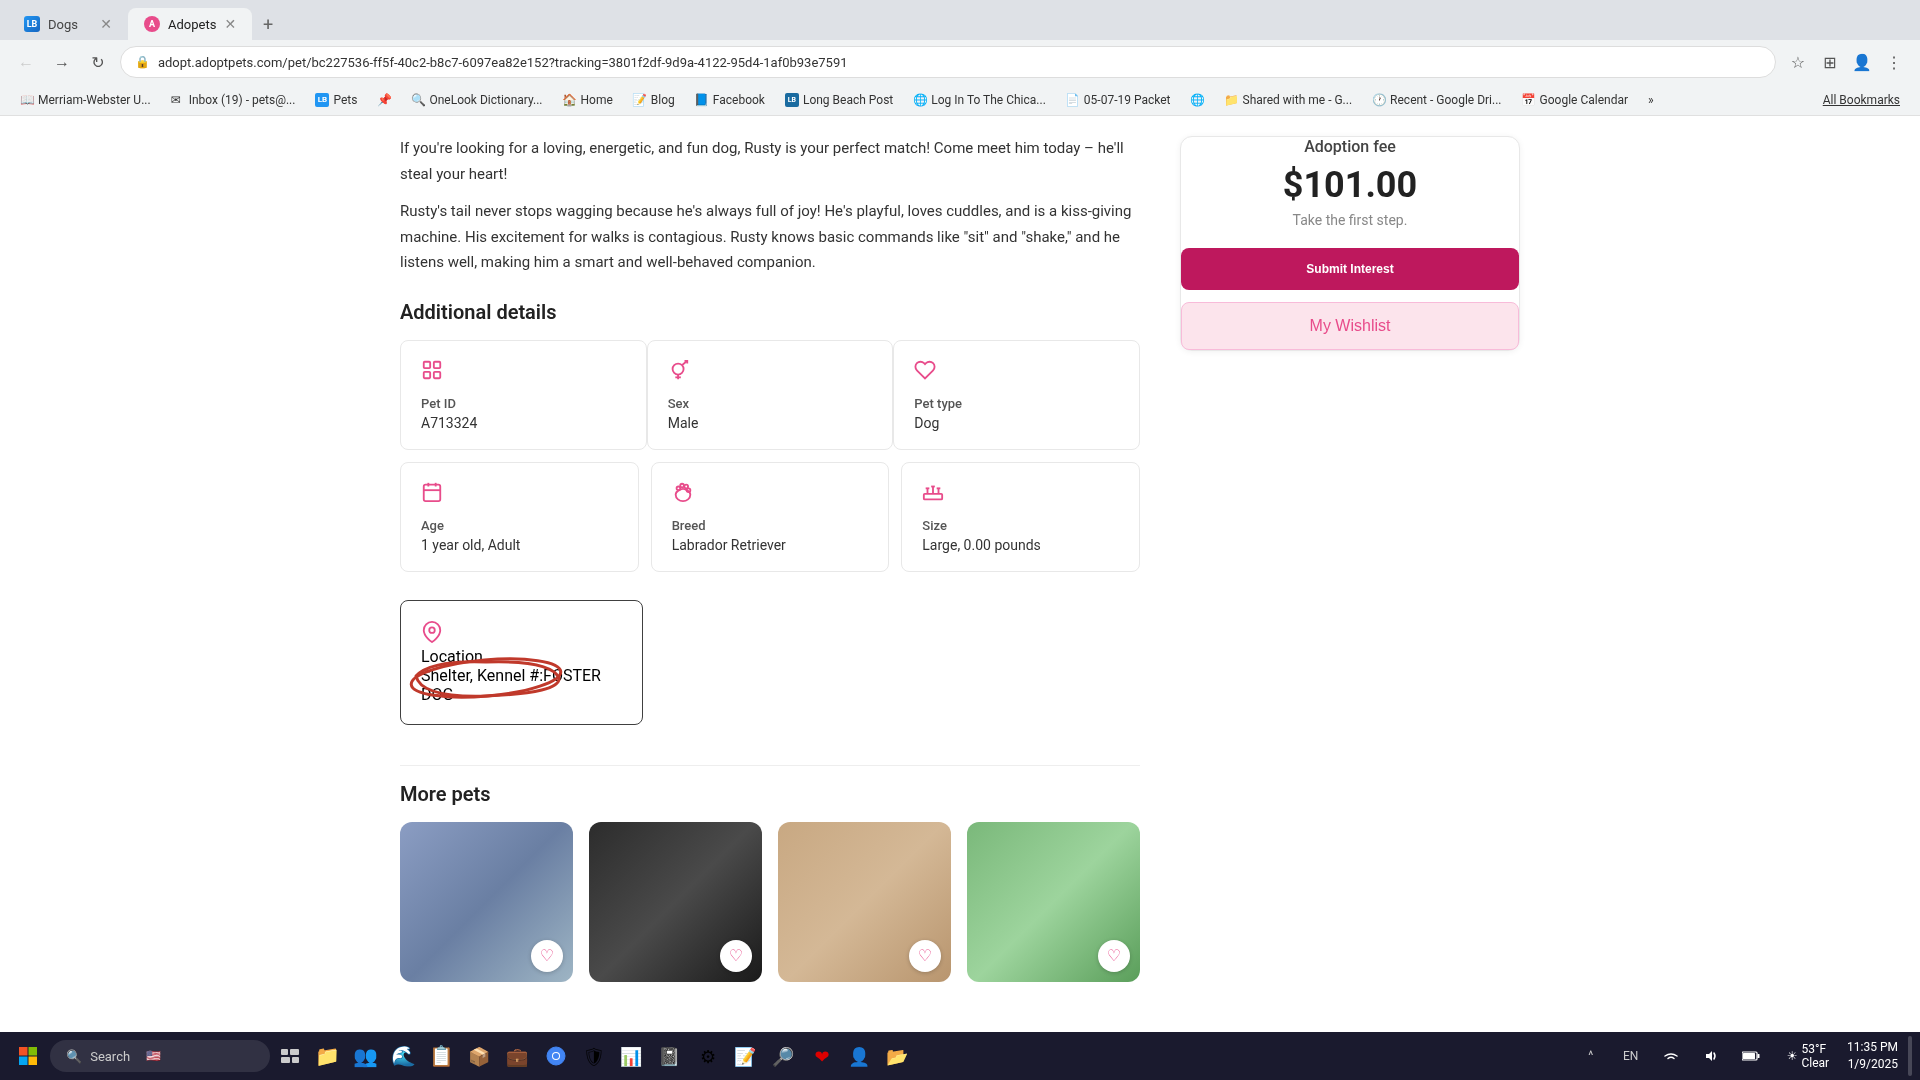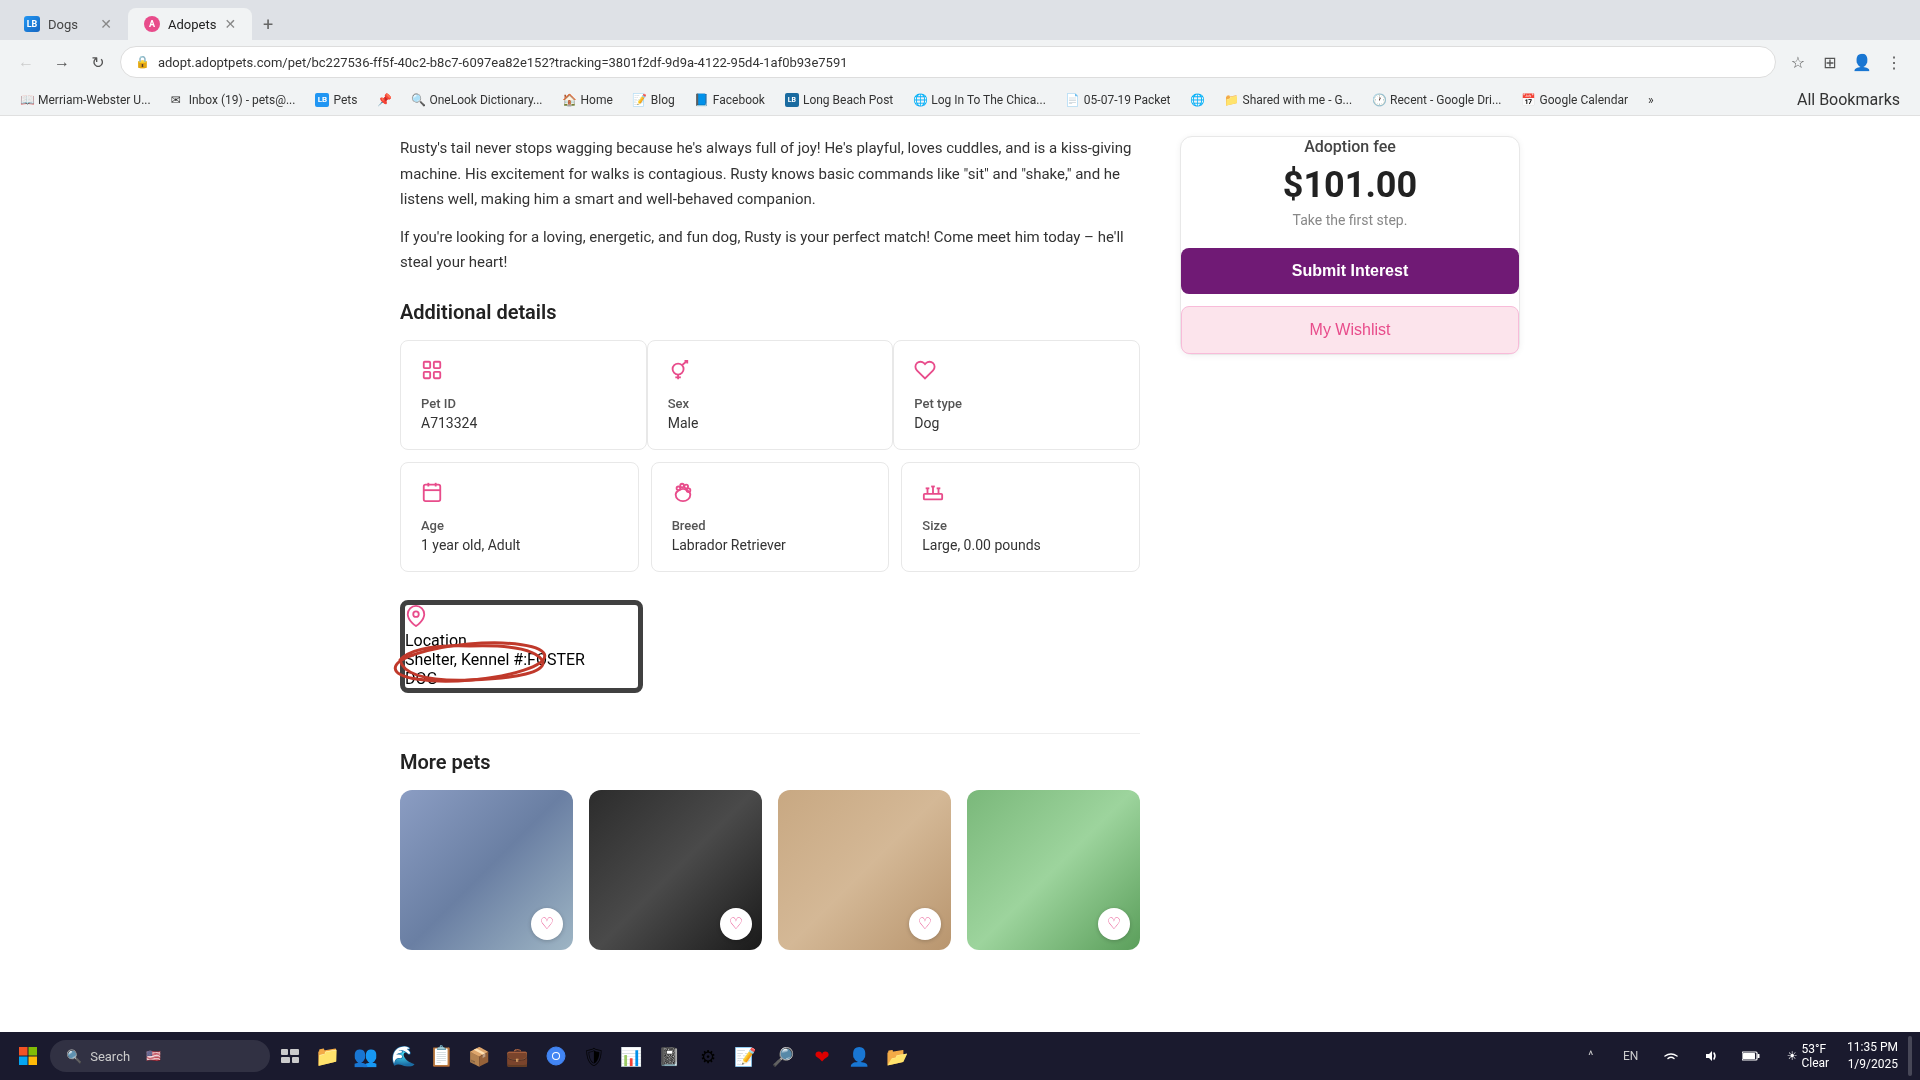--- a/index.html
+++ b/index.html
@@ -17,46 +17,46 @@
     .nav-btn { width: 28px; height: 28px; display: flex; align-items: center; justify-content: center; border-radius: 50%; cursor: pointer; color: #555; font-size: 16px; border: none; background: none; }
     .nav-btn.disabled { color: #ccc; cursor: default; }
     .address-bar { flex: 1; background: #fff; border-radius: 20px; height: 32px; display: flex; align-items: center; padding: 0 14px; font-size: 13px; color: #333; border: 1px solid #ddd; gap: 8px; }
     .address-bar .lock-icon { color: #555; font-size: 12px; }
     .address-text { flex: 1; font-size: 13px; color: #333; }
     .nav-actions { display: flex; gap: 4px; }
 
     .bookmarks-bar { display: flex; align-items: center; padding: 2px 12px; gap: 4px; background: #f1f3f4; border-bottom: 1px solid #e0e0e0; height: 32px; overflow: hidden; }
     .bookmark-item { display: flex; align-items: center; gap: 4px; padding: 2px 8px; border-radius: 4px; font-size: 12px; color: #333; cursor: pointer; white-space: nowrap; }
     .bookmark-favicon { width: 14px; height: 14px; font-size: 12px; }
-    .bookmark-all { margin-left: auto; font-size: 16px; color: #333; cursor: pointer; padding: 2px 8px; border-radius: 4px; }
+    .bookmark-all { margin-left: auto; font-size: 12px; color: #333; cursor: pointer; padding: 2px 8px; border-radius: 4px; text-decoration: underline; }
 
     
     .page-content { background: #fff; padding: 0; overflow-y: auto; height: calc(1080px - 40px - 44px - 32px - 40px); }
 
     .main-container { max-width: 1200px; margin: 0 auto; padding: 20px 40px; display: grid; grid-template-columns: 1fr 340px; gap: 40px; }
 
     .content-area { }
 
     
     .description { font-size: 15px; color: #333; line-height: 1.7; margin-bottom: 24px; }
     .description p { margin-bottom: 12px; }
 
     
     .section-title { font-size: 20px; font-weight: 600; color: #222; margin-bottom: 16px; }
 
     
-    .location-card { border: 5px solid #404040; border-radius: 8px; background: #fff; position: relative; }
+    .location-card { border: 1px solid #404040; border-radius: 8px; padding: 20px; background: #fff; position: relative; }
 
     
     .sidebar { }
     .adoption-card { border: 1px solid #e8e8e8; border-radius: 12px; text-align: center; background: #fff; box-shadow: 0 1px 6px rgba(0,0,0,0.06); }
     .adoption-card .fee-label { font-size: 16px; color: #444; font-weight: 500; margin-bottom: 8px; }
     .adoption-card .fee-amount { font-size: 36px; font-weight: 700; color: #222; margin-bottom: 6px; }
     .adoption-card .fee-subtitle { font-size: 14px; color: #888; margin-bottom: 20px; }
-    .submit-interest-btn { width: 100%; background: #701a75; color: #fff; border: none; border-radius: 8px; padding: 14px; font-size: 16px; font-weight: 600; cursor: pointer; margin-bottom: 12px; }
+    .submit-interest-btn { width: 100%; background: #be185d; color: #fff; border: none; border-radius: 8px; padding: 14px; font-size: 12px; font-weight: 600; cursor: pointer; margin-bottom: 12px; }
     .wishlist-btn { width: 100%; background: #fce4ec; color: #e84c8b; border: 1px solid #f8bbd9; border-radius: 8px; padding: 14px; font-size: 16px; font-weight: 500; cursor: pointer; }
     .pets-grid { display: grid; grid-template-columns: repeat(4, 1fr); gap: 16px; }
     .pet-card { border-radius: 12px; overflow: hidden; position: relative; background: #f0f0f0; height: 160px; }
     .pet-card .heart-btn { position: absolute; bottom: 10px; right: 10px; width: 32px; height: 32px; background: #fff; border-radius: 50%; display: flex; align-items: center; justify-content: center; cursor: pointer; border: none; font-size: 16px; color: #e84c8b; box-shadow: 0 1px 4px rgba(0,0,0,0.2); }
 
     .pet-card-1 { background: linear-gradient(135deg, #8b9dc3 0%, #6a7fa3 50%, #9eb5c4 100%); }
     .pet-card-2 { background: linear-gradient(135deg, #2c2c2c 0%, #4a4a4a 50%, #1a1a1a 100%); }
     .pet-card-3 { background: linear-gradient(135deg, #c8a882 0%, #d4b896 50%, #b8956e 100%); }
     .pet-card-4 { background: linear-gradient(135deg, #7ab87a 0%, #9dd49d 50%, #5a9e5a 100%); }
 
@@ -194,22 +194,22 @@
     </div>
   </div>
 </div>
 
 <div class="page-content" style="height: calc(1080px - 40px - 44px - 32px - 48px); overflow-y: auto;">
   <div class="main-container">
 
     <div class="content-area">
 
       <div class="description">
+        <p>If you're looking for a loving, energetic, and fun dog, Rusty is your perfect match! Come meet him today – he'll steal your heart!</p>
         <p>Rusty's tail never stops wagging because he's always full of joy! He's playful, loves cuddles, and is a kiss-giving machine. His excitement for walks is contagious. Rusty knows basic commands like "sit" and "shake," and he listens well, making him a smart and well-behaved companion.</p>
-        <p>If you're looking for a loving, energetic, and fun dog, Rusty is your perfect match! Come meet him today – he'll steal your heart!</p>
       </div>
 
       <div class="details-section">
         <h2 class="section-title">Additional details</h2>
 
         <div class="row-top">
           <div class="detail-card-inner">
             <div class="card-icon">
               <svg width="22" height="22" viewBox="0 0 24 24" class="grid-icon">
                 <rect x="3" y="3" width="7" height="7" rx="1"></rect>

